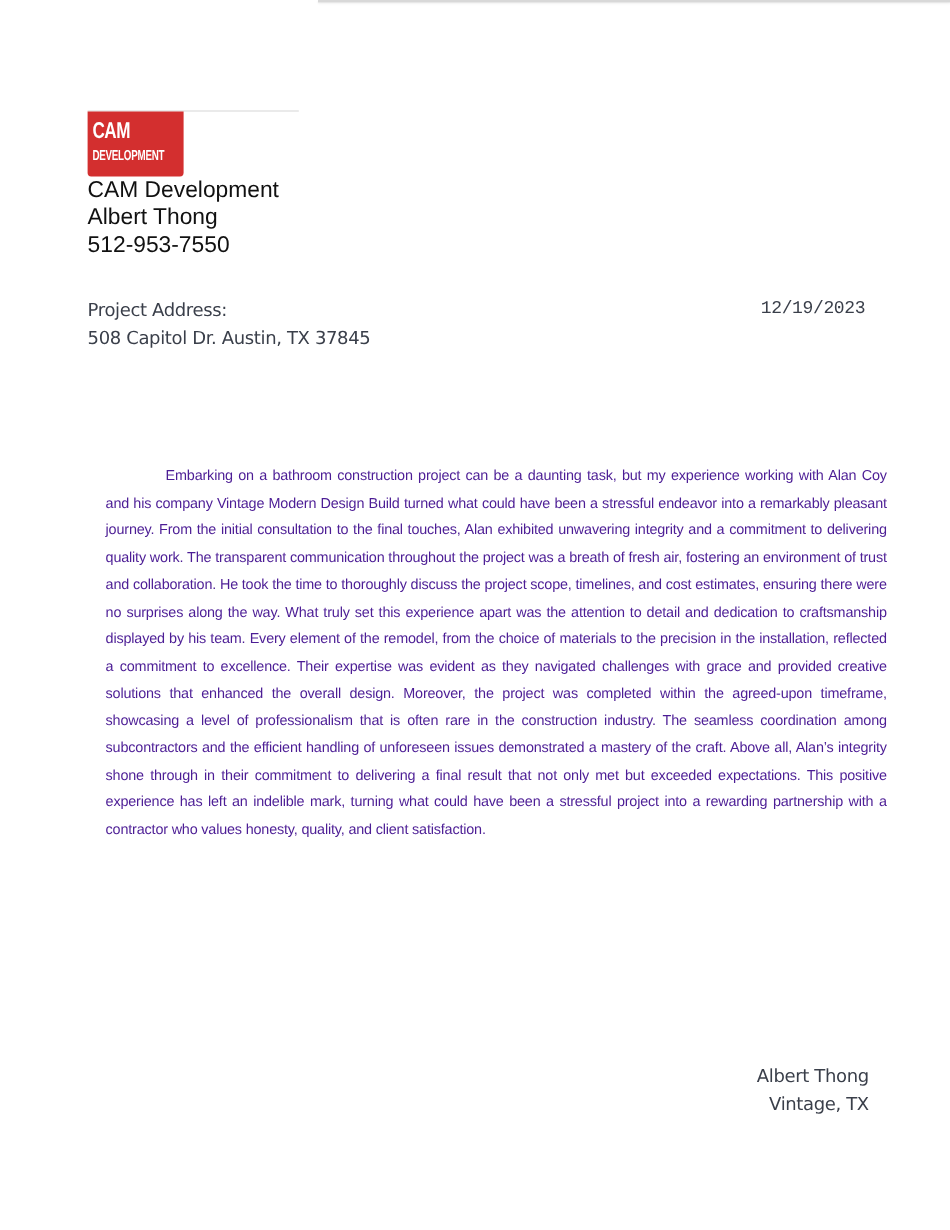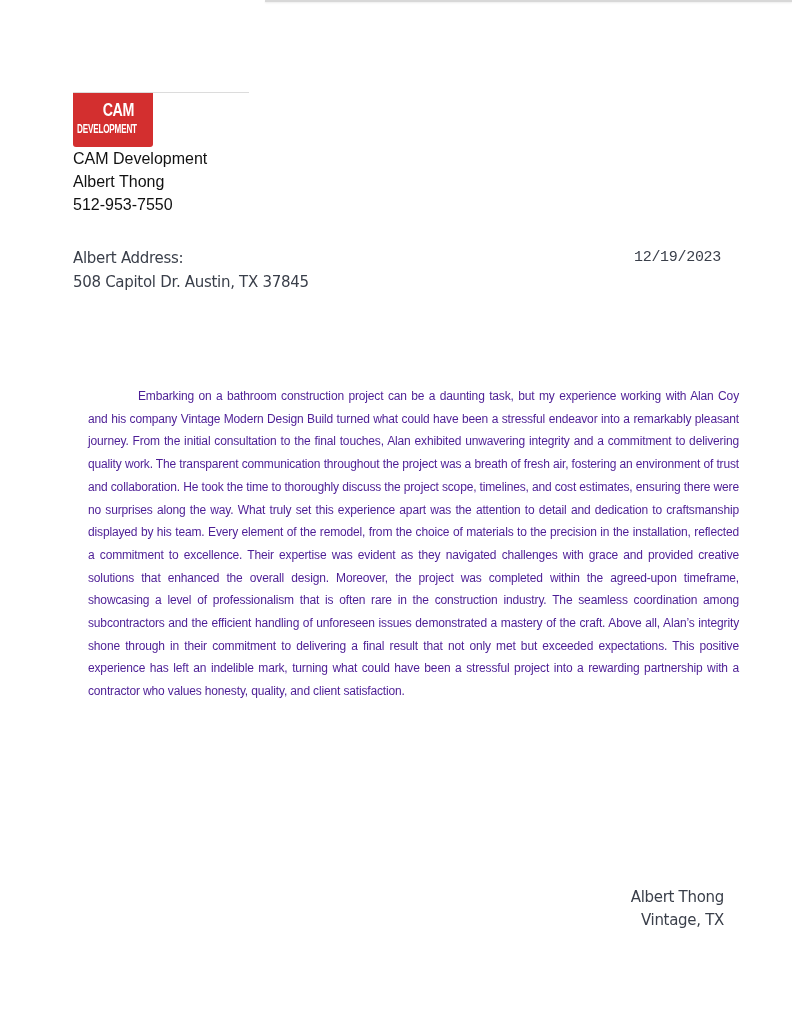--- a/index.html
+++ b/index.html
@@ -11,27 +11,27 @@
       position: absolute; top: 0; left: 265px; right: 0; height: 2px;
       background: #d8d8d8; box-shadow: 0 1px 2px rgba(0,0,0,0.08);
     }
     .logo-rule {
       position: absolute; top: 92px; left: 73px; width: 176px; height: 1px; background: #dcdcdc;
     }
     .logo {
       position: absolute; top: 93px; left: 73px; width: 80px; height: 54px;
       background: #d32f2f; border-radius: 0 0 3px 3px; color: #fff;
       font-family: "Liberation Sans", sans-serif; font-weight: bold;
-      box-sizing: border-box; padding: 7px 0 0 4px; text-align: right;
+      box-sizing: border-box; padding: 7px 0 0 4px;
     }
     .logo .l1 { font-size: 19px; line-height: 19px; letter-spacing: -0.5px; transform: scaleX(0.75); transform-origin: left; display: block; }
     .logo .l2 { font-size: 12px; line-height: 14px; letter-spacing: -0.3px; transform: scaleX(0.68); transform-origin: left; display: block; margin-top: 3px; white-space: nowrap; }
     .header-info {
       position: absolute; top: 147px; left: 73px;
-      font-family: "Liberation Sans", sans-serif; font-size: 16px; line-height: 23px; color: #111;
+      font-family: "Liberation Sans", sans-serif; font-size: 19px; line-height: 23px; color: #111;
     }
     .header-info div { height: 23px; }
     .project {
       position: absolute; top: 246px; left: 73px;
       font-family: "DejaVu Sans", sans-serif; font-size: 15px; line-height: 24px; color: #3a3f4a;
       letter-spacing: -0.3px;
     }
     .date {
       position: absolute; top: 246px; right: 71px;
       font-family: Liberation Mono, monospace; font-size: 15px; line-height: 24px; color: #3a3f4a;
@@ -60,21 +60,21 @@
   <span class="l2">DEVELOPMENT</span>
 </div>
 
 <div class="header-info">
   <div>CAM Development</div>
   <div>Albert Thong</div>
   <div>512-953-7550</div>
 </div>
 
 <div class="project">
-  <div>Albert Address:</div>
+  <div>Project Address:</div>
   <div>508 Capitol Dr. Austin, TX 37845</div>
 </div>
 
 <div class="date">12/19/2023</div>
 
 <div class="body-text">Embarking on a bathroom construction project can be a daunting task, but my experience working with Alan Coy and his company Vintage Modern Design Build turned what could have been a stressful endeavor into a remarkably pleasant journey. From the initial consultation to the final touches, Alan exhibited unwavering integrity and a commitment to delivering quality work. The transparent communication throughout the project was a breath of fresh air, fostering an environment of trust and collaboration. He took the time to thoroughly discuss the project scope, timelines, and cost estimates, ensuring there were no surprises along the way. What truly set this experience apart was the attention to detail and dedication to craftsmanship displayed by his team. Every element of the remodel, from the choice of materials to the precision in the installation, reflected a commitment to excellence. Their expertise was evident as they navigated challenges with grace and provided creative solutions that enhanced the overall design. Moreover, the project was completed within the agreed-upon timeframe, showcasing a level of professionalism that is often rare in the construction industry. The seamless coordination among subcontractors and the efficient handling of unforeseen issues demonstrated a mastery of the craft. Above all, Alan’s integrity shone through in their commitment to delivering a final result that not only met but exceeded expectations. This positive experience has left an indelible mark, turning what could have been a stressful project into a rewarding partnership with a contractor who values honesty, quality, and client satisfaction.</div>
 
 <div class="signature">
   <div>Albert Thong</div>
   <div>Vintage, TX</div>

